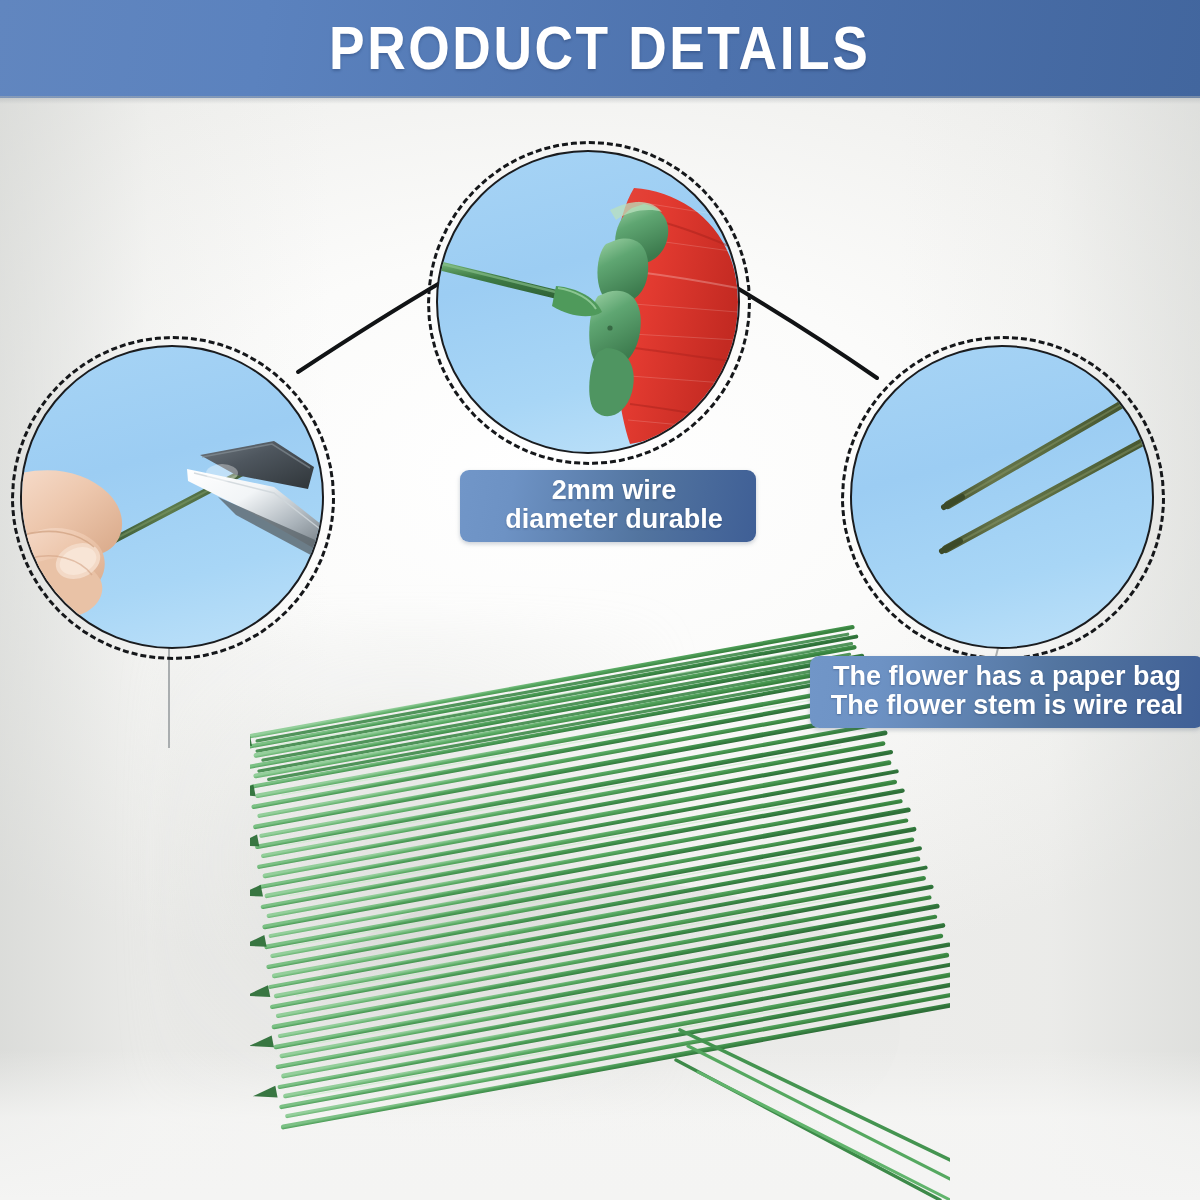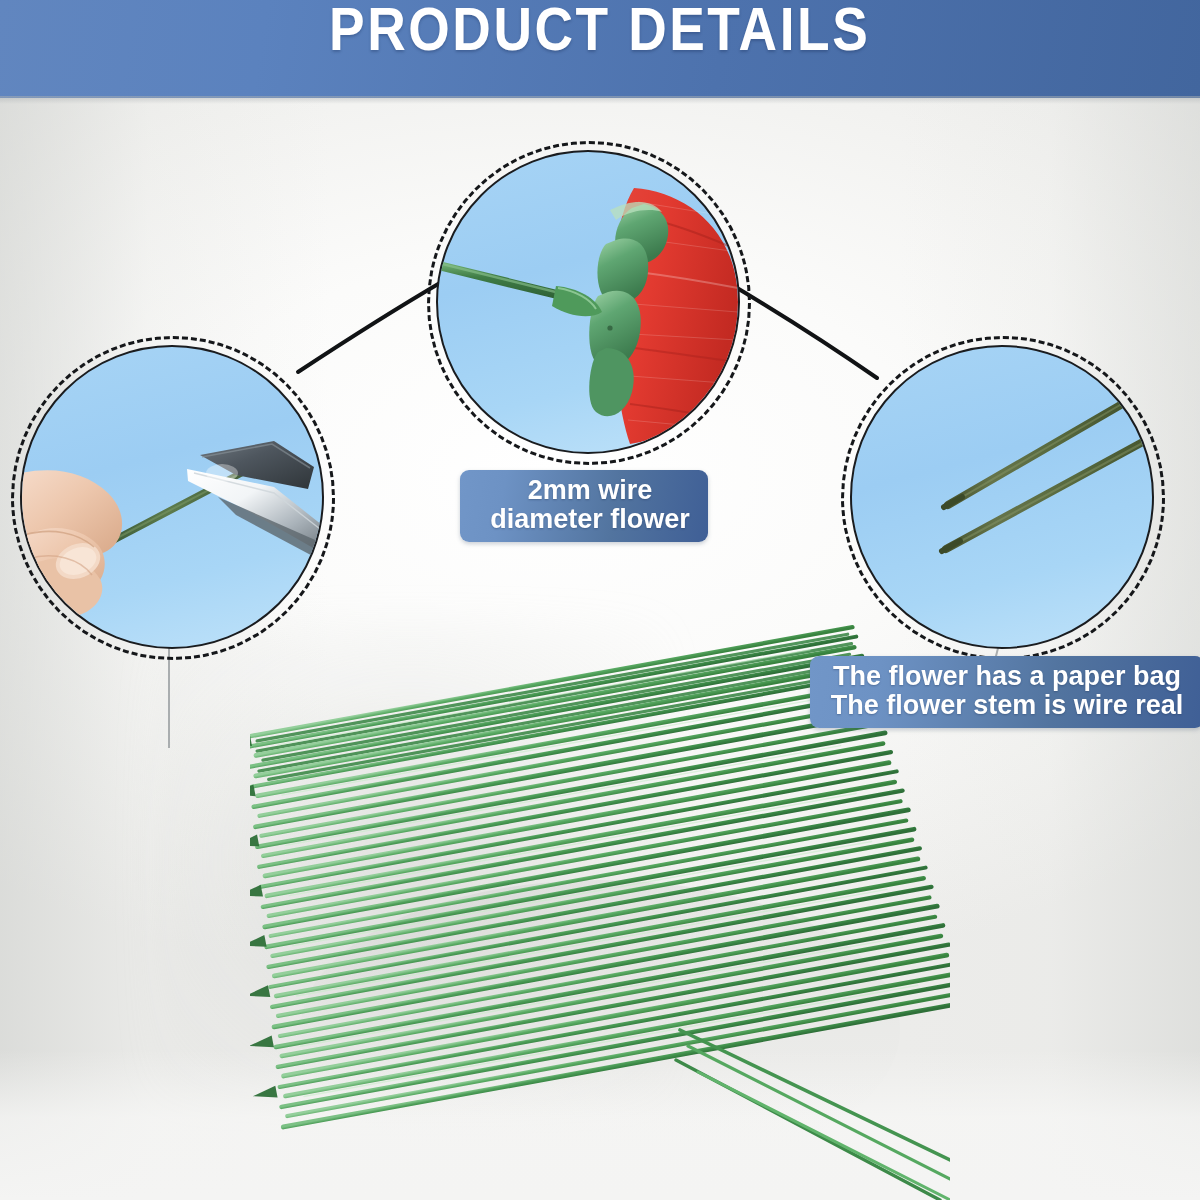--- a/index.html
+++ b/index.html
@@ -54,20 +54,21 @@
     filter: blur(18px);
   }
 
   
   .banner {
     position: absolute;
     left: 0; top: 0;
     width: 1200px; height: 98px;
     background: linear-gradient(100deg, #6186bf 0%, #5b82be 22%, #4d72ad 60%, #42669e 100%);
     display: flex;
+    align-items: center;
     justify-content: center;
     overflow: hidden;
   }
   .banner-title {
     color: #ffffff;
     font-family: "Liberation Sans Narrow", "Liberation Sans", sans-serif;
     font-size: 62px;
     font-weight: 700;
     letter-spacing: 3px;
     transform: scaleX(.86);
@@ -416,23 +417,23 @@
       <g stroke-linecap="round">
         <line x1="430" y1="470" x2="700" y2="600" stroke="#449450" stroke-width="3.6"></line>
         <line x1="438" y1="486" x2="706" y2="622" stroke="#55a860" stroke-width="3.2"></line>
         <line x1="426" y1="500" x2="690" y2="640" stroke="#3d8a49" stroke-width="3.4"></line>
         <line x1="448" y1="512" x2="712" y2="646" stroke="#61b46c" stroke-width="3.0"></line>
       </g>
     </svg>
   </div>
 
 
-  <div class="label" style="left:460px; top:470px; width:248px; text-align:center;padding-left:24px;">
+  <div class="label" style="left:460px; top:470px; width:296px; text-align:center;padding-left:24px;">
     <span class="label-l1">2mm wire</span>
-    <span class="label-l2">diameter flower</span>
+    <span class="label-l2">diameter durable</span>
   </div>
 
   <div class="label" style="left:810px; top:656px; width:394px; text-align:center;">
     <span class="label-l1">The flower has a paper bag</span>
     <span class="label-l2">The flower stem is wire real</span>
   </div>
 
 </div>
 
 </body></html>

